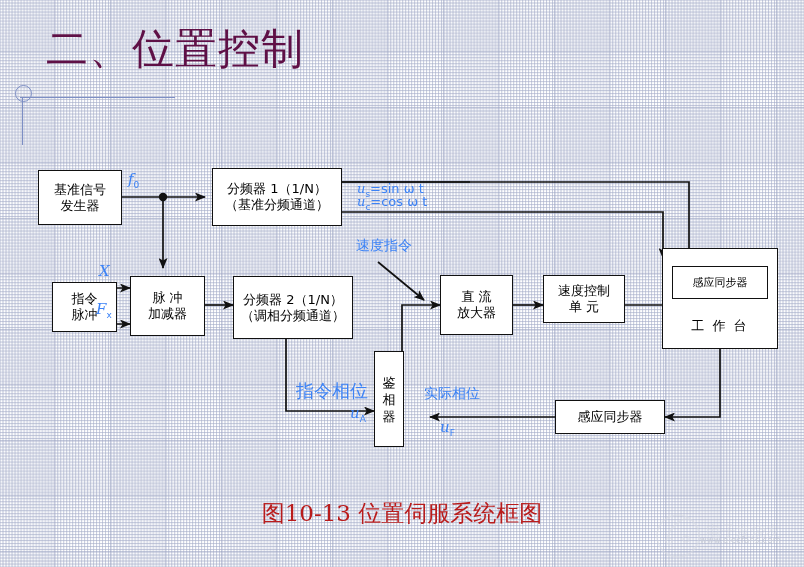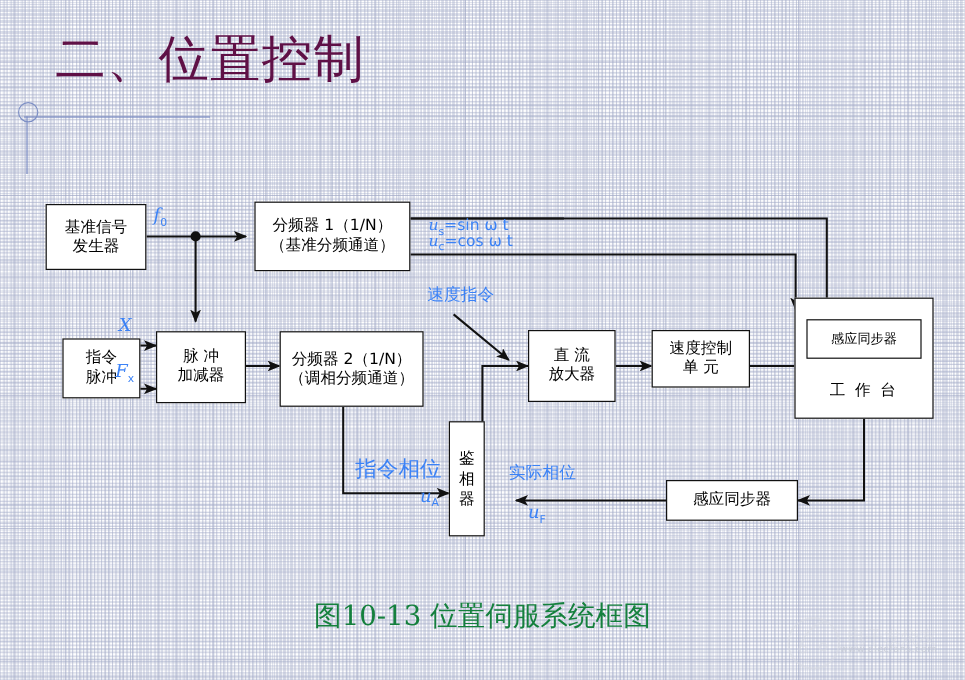--- a/index.html
+++ b/index.html
@@ -84,21 +84,21 @@
   }
   .lbl.italic{font-family:"DejaVu Serif","Liberation Serif",serif;font-style:italic;}
   .lbl sub{font-size:9px;font-style:normal;font-family:"DejaVu Sans",sans-serif;}
   .lbl .up{font-style:normal;font-family:"DejaVu Sans",sans-serif;}
 
   
   #caption{
     position:absolute;left:0;top:498px;width:804px;
     text-align:center;
     font-family:"DejaVu Serif","Liberation Serif",serif;
-    font-size:23px;color:#15803d;z-index:3;
+    font-size:23px;color:#b91c1c;z-index:3;
   }
 
   
   #wm{position:absolute;left:652px;top:506px;width:150px;height:56px;z-index:1;opacity:.5;}
   #wmtext{
     position:absolute;left:700px;top:536px;
     font-size:8px;color:#c9cdd8;letter-spacing:.4px;z-index:1;
     font-family:"DejaVu Sans",sans-serif;
   }
 </style>

